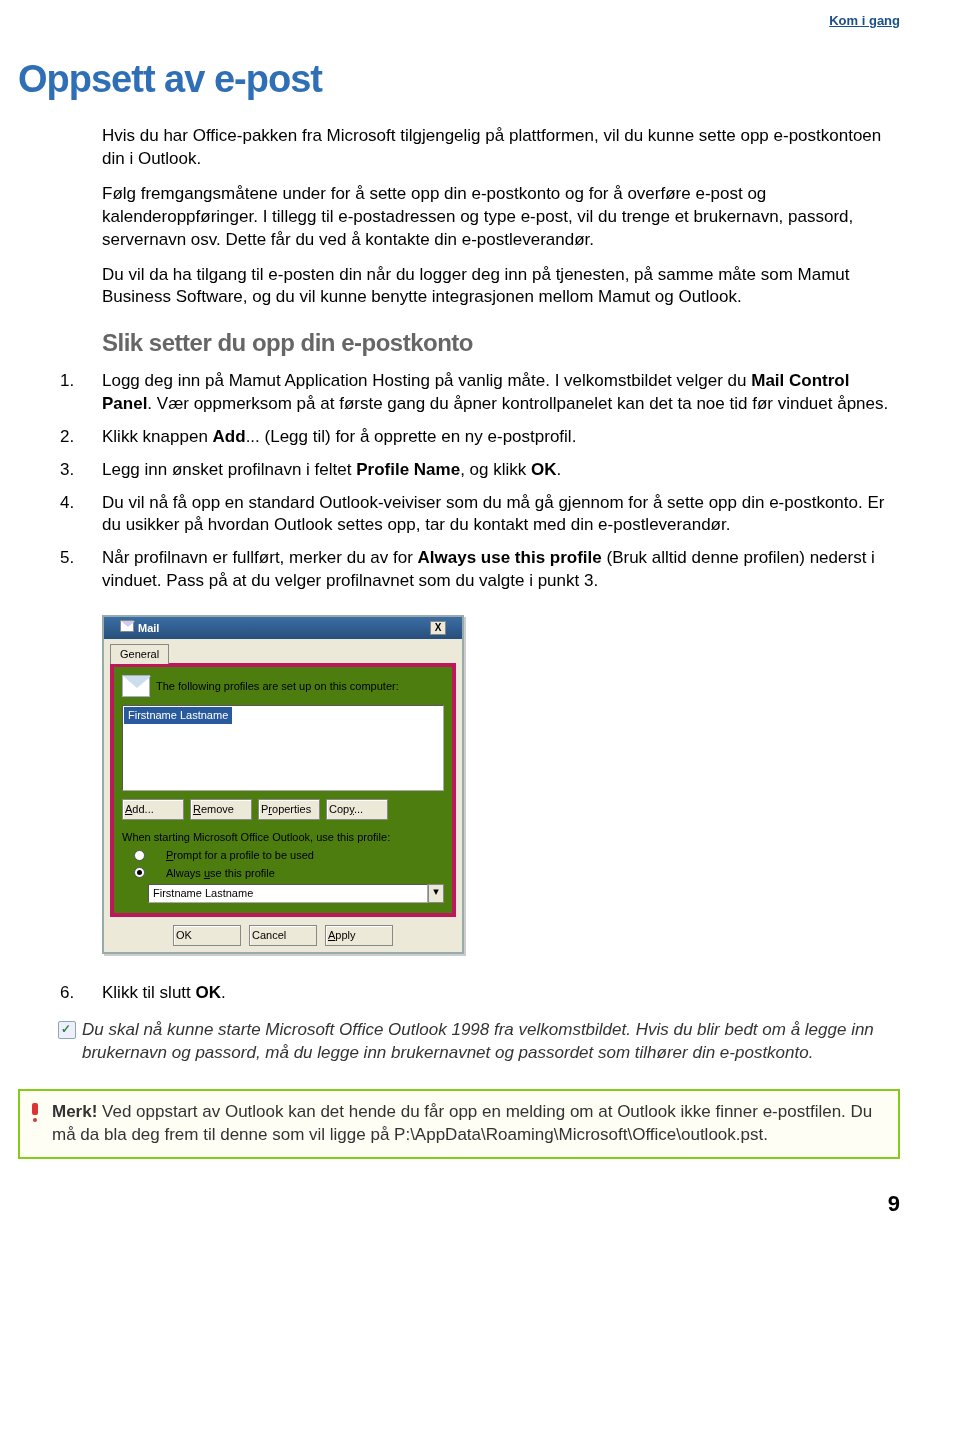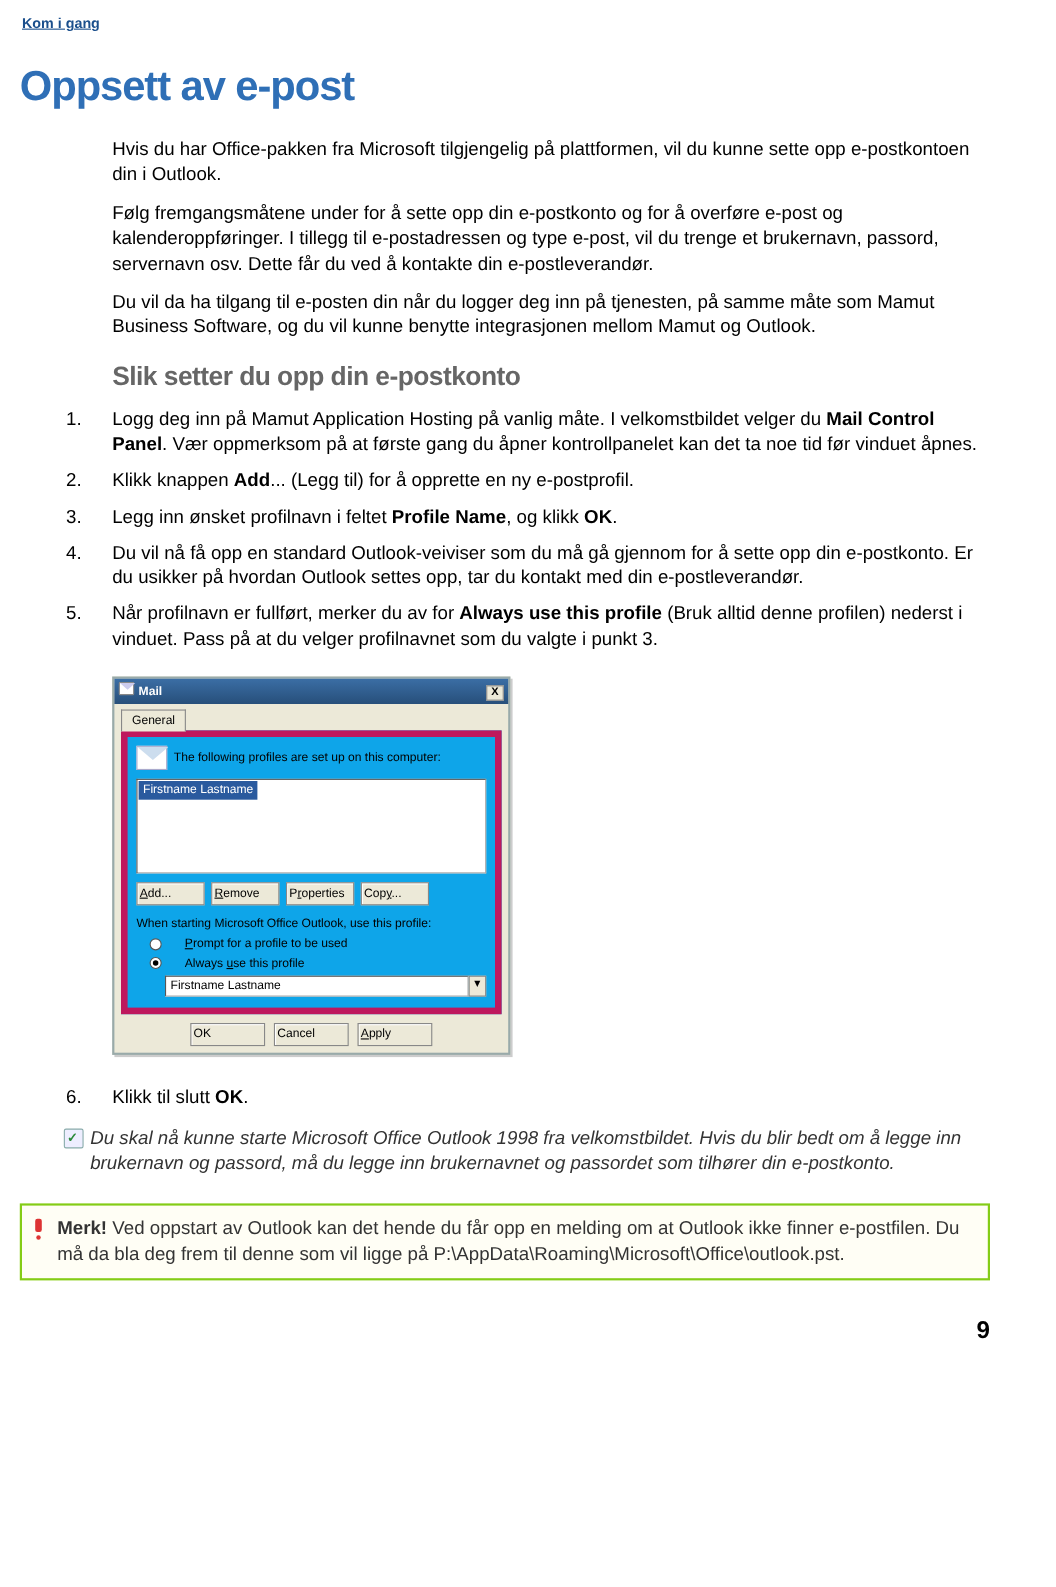--- a/index.html
+++ b/index.html
@@ -1,18 +1,18 @@
 <!DOCTYPE html>
 <html><head>
 <meta charset="utf-8">
 <style>
   *{box-sizing:border-box;margin:0;padding:0}
   body{font-family:Arial,Helvetica,sans-serif;width:960px;background:#fff;color:#000;font-size:17px;line-height:1.35}
   .page{padding:12px 60px 30px 20px}
-  .header-link{color:#1b4f8c;font-weight:bold;font-size:13px;text-decoration:underline;margin-bottom:24px}
+  .header-link{color:#1b4f8c;font-weight:bold;font-size:13px;text-align:right;text-decoration:underline;margin-bottom:24px}
   .h1{color:#2f6fb6;font-size:38px;font-weight:bold;letter-spacing:-1px;margin:4px 0 20px -2px}
   .body-block{margin-left:82px}
   .p{margin-bottom:12px}
   .h2{color:#666;font-size:24px;font-weight:bold;margin:18px 0 10px;letter-spacing:-0.5px}
   .ol{list-style:none;margin-left:-42px}
   .li{display:flex;margin-bottom:10px}
   .li .num{width:42px;flex-shrink:0}
   .li .txt{flex:1}
   .bold{font-weight:bold}
   .dialog-wrap{margin:12px 0 18px 0}
@@ -25,27 +25,27 @@
   .warn-row{display:flex;align-items:flex-start;gap:6px}
   .warn-icon{width:18px;height:20px;flex-shrink:0;position:relative;margin-top:2px}
   .warn-icon::before{content:"";position:absolute;left:4px;top:0;width:6px;height:12px;background:#d33;border-radius:2px}
   .warn-icon::after{content:"";position:absolute;left:5px;top:15px;width:4px;height:4px;background:#d33;border-radius:50%}
   .warn-text{color:#333;flex:1}
   .warn-text .lead{font-weight:bold}
   .page-num{text-align:right;font-size:22px;font-weight:bold;margin-top:30px}
 
   
   .dlg{width:362px;border:2px solid #9aa;background:#ece9d8;font-family:Tahoma,Arial,sans-serif;font-size:11px;color:#000;box-shadow:2px 2px 0 rgba(0,0,0,.2)}
-  .dlg-title{background:linear-gradient(#3b6ea5,#274f7a);color:#fff;padding:3px 4px;font-weight:bold;display:flex;align-items:flex-end;justify-content:space-between}
+  .dlg-title{background:linear-gradient(#3b6ea5,#274f7a);color:#fff;padding:3px 16px;font-weight:bold;display:flex;align-items:center;justify-content:space-between}
   .dlg-title .mail-ico{width:14px;height:12px;background:#fff;border:1px solid #888;border-radius:1px;margin-right:4px;display:inline-block;position:relative}
   .dlg-title .mail-ico::after{content:"";position:absolute;left:0;top:0;border-top:6px solid #cce;border-left:7px solid transparent;border-right:7px solid transparent}
   .dlg-title .close{width:16px;height:14px;background:#ece9d8;border:1px solid #888;color:#000;text-align:center;line-height:12px;font-size:10px;font-weight:bold}
   .dlg-body{padding:0 6px 6px}
   .dlg-tab{border:1px solid #888;border-bottom:none;background:#ece9d8;display:inline-block;padding:2px 9px;margin-top:4px;position:relative;top:1px}
-  .dlg-panel{border:6px solid #be185d;background:#0ea5e9;padding:8px}
+  .dlg-panel{border:4px solid #be185d;background:#4d7c0f;padding:8px}
   .dlg-hrow{display:flex;align-items:center;gap:6px;margin-bottom:8px}
   .big-mail-ico{width:28px;height:22px;background:#fff;border:1px solid #aac;position:relative}
   .big-mail-ico::after{content:"";position:absolute;left:0;top:0;border-top:12px solid #cde;border-left:14px solid transparent;border-right:14px solid transparent}
   .dlg-list{height:86px;background:#fff;border:1px inset #aaa;overflow:hidden}
   .dlg-list-item{background:#2a5a9e;color:#fff;padding:1px 4px;display:inline-block;margin:1px}
   .dlg-btn-row{display:flex;gap:6px;margin:8px 0 10px}
   .dlg-btn{border:1px solid #888;background:#ece9d8;padding:2px 2px;min-width:62px;text-align:left;box-shadow:1px 1px 0 #fff inset}
   .dlg-radio-row{display:flex;align-items:center;gap:21px;margin:3px 0 3px 12px}
   .radio{width:11px;height:11px;border:1px solid #555;border-radius:50%;display:inline-block;position:relative;background:#fff}
   .radio.checked::after{content:"";position:absolute;left:2px;top:2px;width:5px;height:5px;background:#000;border-radius:50%}

